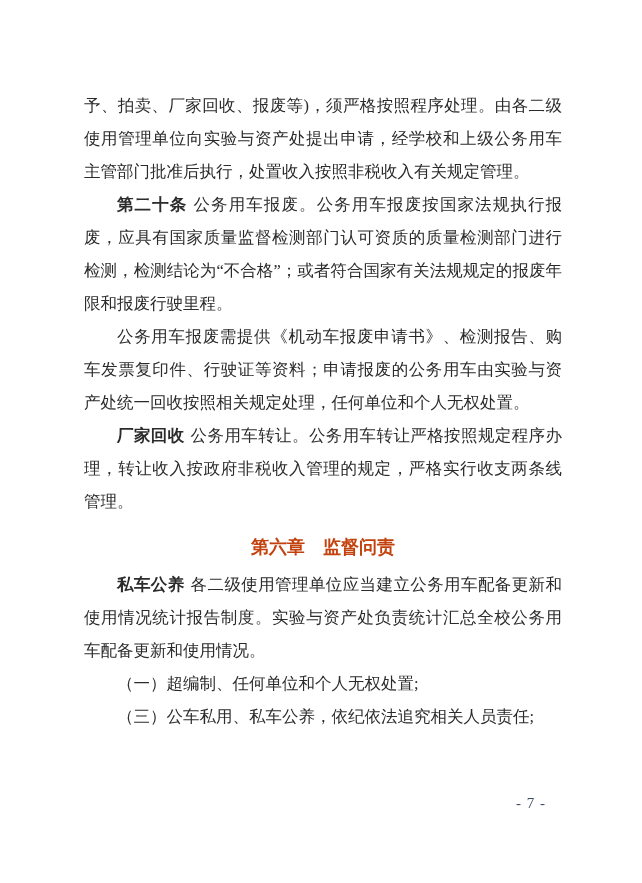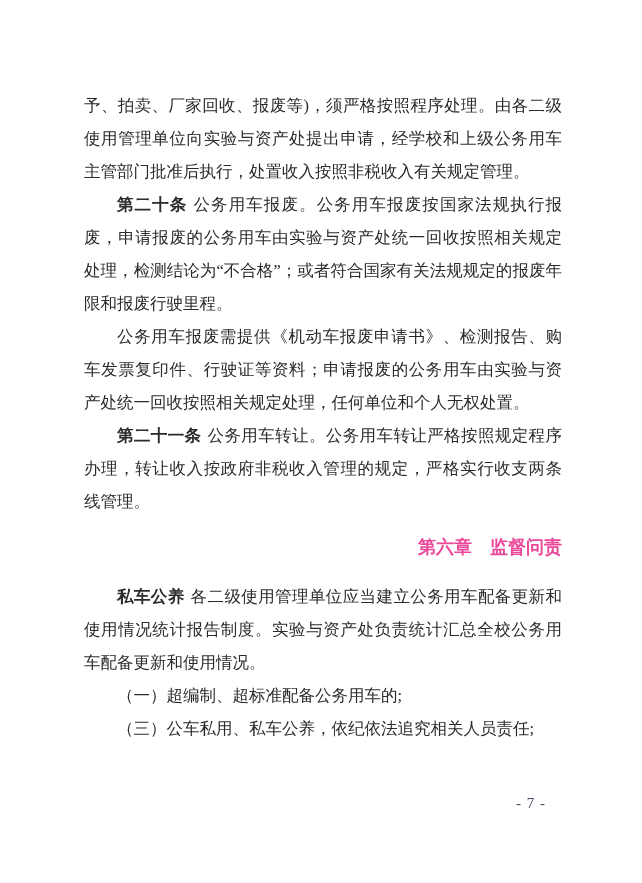--- a/index.html
+++ b/index.html
@@ -31,45 +31,45 @@
   .content p.indent {
     text-indent: 2em;
   }
   .lead {
     font-weight: bold;
     padding-right: 6px;
     font-family: Liberation Serif, serif;
   }
   .heading {
     font-weight: bold;
-    text-align: right;
+    text-align: center;
     text-indent: 0;
     font-size: 18px;
-    margin: 13px 0 16px 0;
-    color: #ec4899;
+    margin: 13px 0 4px 0;
+    color: #c2410c;
     font-family: "Liberation Sans", sans-serif;
   }
   .pagenum {
     position: absolute;
     right: 96px;
     bottom: 26px;
     font-size: 15px;
     letter-spacing: 1px;
     color: #3f4c63;
     font-family: "Liberation Serif", serif;
   }
 </style>
 </head>
 <body>
 
 <div class="page">
   <div class="content" id="doc-content">
       <p class="para"><span>予、拍卖、厂家回收、报废等)，须严格按照程序处理。由各二级使用管理单位向实验与资产处提出申请，经学校和上级公务用车主管部门批准后执行，处置收入按照非税收入有关规定管理。</span></p>
-      <p class="para indent"><span class="lead">第二十条</span><span>公务用车报废。公务用车报废按国家法规执行报废，申请报废的公务用车由实验与资产处统一回收按照相关规定处理，检测结论为“不合格”；或者符合国家有关法规规定的报废年限和报废行驶里程。</span></p>
+      <p class="para indent"><span class="lead">第二十条</span><span>公务用车报废。公务用车报废按国家法规执行报废，应具有国家质量监督检测部门认可资质的质量检测部门进行检测，检测结论为“不合格”；或者符合国家有关法规规定的报废年限和报废行驶里程。</span></p>
       <p class="para indent"><span>公务用车报废需提供《机动车报废申请书》、检测报告、购车发票复印件、行驶证等资料；申请报废的公务用车由实验与资产处统一回收按照相关规定处理，任何单位和个人无权处置。</span></p>
-      <p class="para indent"><span class="lead">第二十一条</span><span>公务用车转让。公务用车转让严格按照规定程序办理，转让收入按政府非税收入管理的规定，严格实行收支两条线管理。</span></p>
+      <p class="para indent"><span class="lead">厂家回收</span><span>公务用车转让。公务用车转让严格按照规定程序办理，转让收入按政府非税收入管理的规定，严格实行收支两条线管理。</span></p>
       <div class="heading">第六章　监督问责</div>
       <p class="para indent"><span class="lead">私车公养</span><span>各二级使用管理单位应当建立公务用车配备更新和使用情况统计报告制度。实验与资产处负责统计汇总全校公务用车配备更新和使用情况。</span></p>
-      <p class="para indent"><span>（一）超编制、超标准配备公务用车的;</span></p>
+      <p class="para indent"><span>（一）超编制、任何单位和个人无权处置;</span></p>
       <p class="para indent"><span>（三）公车私用、私车公养，依纪依法追究相关人员责任;</span></p>
     </div>
   <div class="pagenum">- 7 -</div>
 </div>
 
 </body></html>

